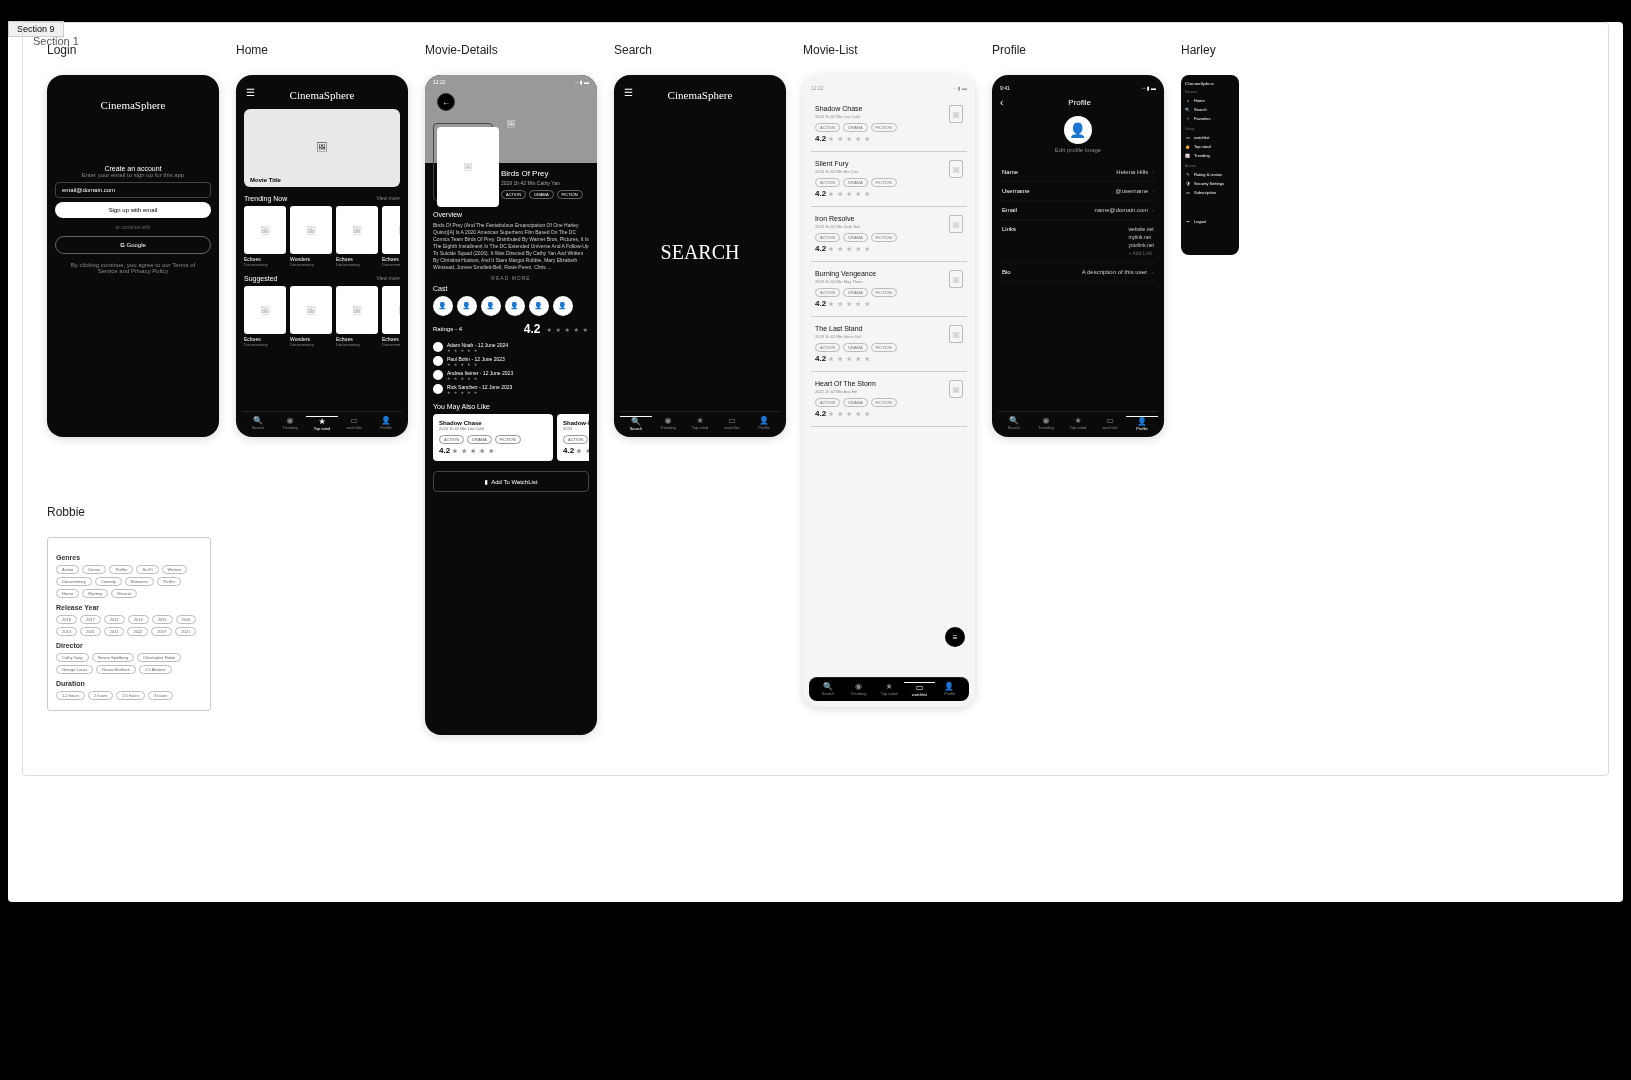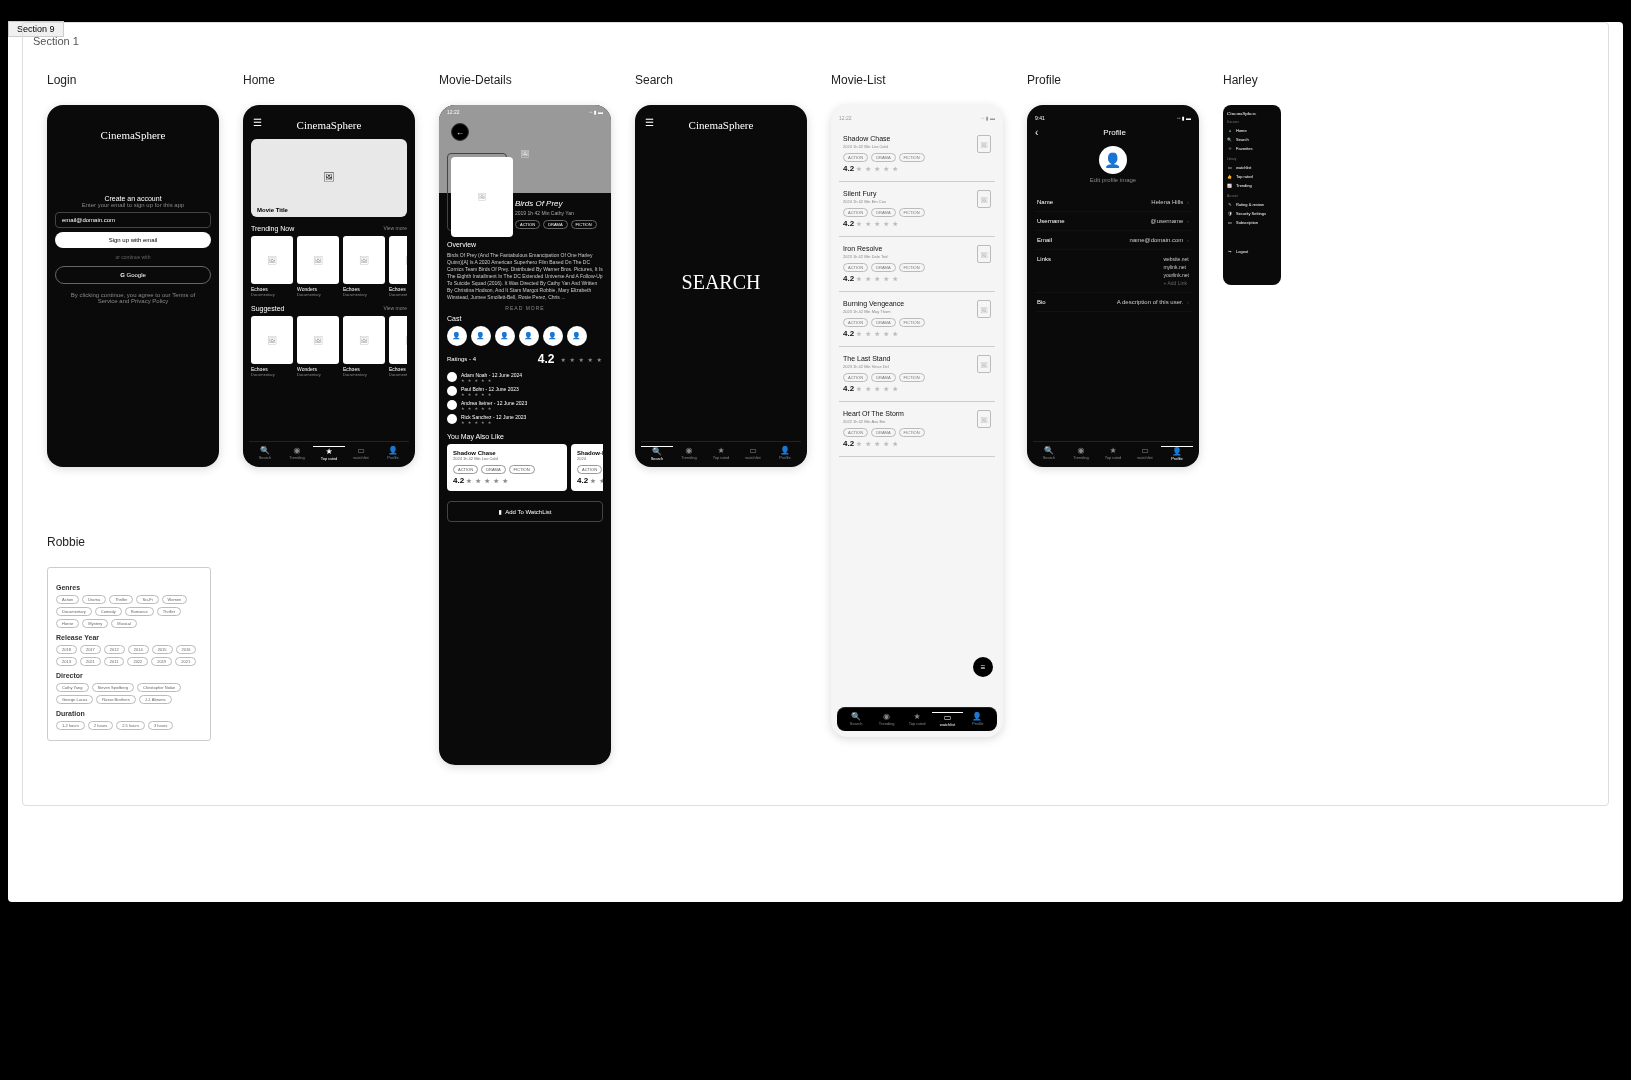--- a/index.html
+++ b/index.html
@@ -1,21 +1,21 @@
 <!DOCTYPE html>
 <html><head>
 <meta charset="utf-8">
 <style>
 * { margin: 0; padding: 0; box-sizing: border-box; font-family: -apple-system, BlinkMacSystemFont, 'Segoe UI', Arial, sans-serif; }
 body { background: #000; padding: 8px; }
 .canvas { background: #fff; border-radius: 4px; min-height: 880px; position: relative; }
 .tab { position: absolute; top: -1px; left: 0; background: #f0f0f0; border: 1px solid #ccc; font-size: 9px; padding: 2px 8px; }
 .section-frame { border: 1px solid #ddd; border-radius: 4px; margin: 14px; padding: 20px 24px 40px; position: relative; }
 .section-label { position: absolute; top: 12px; left: 10px; font-size: 11px; color: #555; }
-.boards { display: flex; gap: 24px; flex-wrap: wrap; align-items: flex-start; margin-top: 30px; }
+.boards { display: flex; gap: 17px; flex-wrap: wrap; align-items: flex-start; }
 .col { display: flex; flex-direction: column; gap: 14px; }
 .board-title { font-size: 12px; color: #222; margin-bottom: 4px; }
 .phone { width: 172px; background: #0a0a0a; color: #fff; border-radius: 16px; box-shadow: 0 2px 10px rgba(0,0,0,.15); padding: 10px 8px; font-size: 7px; position: relative; overflow: hidden; }
 .phone.light { background: #f5f5f5; color: #111; }
 .phone.tall { min-height: 640px; }
 .phone.med { min-height: 370px; }
 .phone-small { width: 58px; background: #0a0a0a; color: #fff; border-radius: 8px; padding: 6px 4px; font-size: 4px; }
 .logo { text-align: center; font-size: 11px; font-family: 'Comic Sans MS', cursive; margin: 14px 0; }
 .center { text-align: center; }
 .tiny { font-size: 6px; color: #888; }
@@ -237,21 +237,21 @@
               <span>◦◦ ▮ ▬</span>
             </div>
           <div class="detail-hero">🖼</div>
           <div class="back-circle" style="margin-top:-70px;margin-left:4px;position:relative;z-index:2;">←</div>
           <div style="height:40px;"></div>
           <div class="detail-row">
             <div class="poster-out">
                 <div class="poster">🖼</div>
               </div>
             <div style="flex:1;padding-top:6px;">
-              <div style="font-size:8px;font-style:italic;">Birds Of Prey</div>
+              <div style="font-size:8px;">Birds Of Prey</div>
               <div class="meta">2019   1h 42 Min   Cathy Yan</div>
               <div class="pills" id="detail-pills">
                   <div class="pill">ACTION</div>
                   <div class="pill">DRAMA</div>
                   <div class="pill">FICTION</div>
                 </div>
             </div>
           </div>
           <div style="font-size:7px;margin-top:10px;">Overview</div>
           <div class="ov">Birds Of Prey (And The Fantabulous Emancipation Of One Harley Quinn)[A] Is A 2020 American Superhero Film Based On The DC Comics Team Birds Of Prey. Distributed By Warner Bros. Pictures, It Is The Eighth Installment In The DC Extended Universe And A Follow-Up To Suicide Squad (2016). It Was Directed By Cathy Yan And Written By Christina Hodson, And It Stars Margot Robbie, Mary Elizabeth Winstead, Jurnee Smollett-Bell, Rosie Perez, Chris ...</div>

